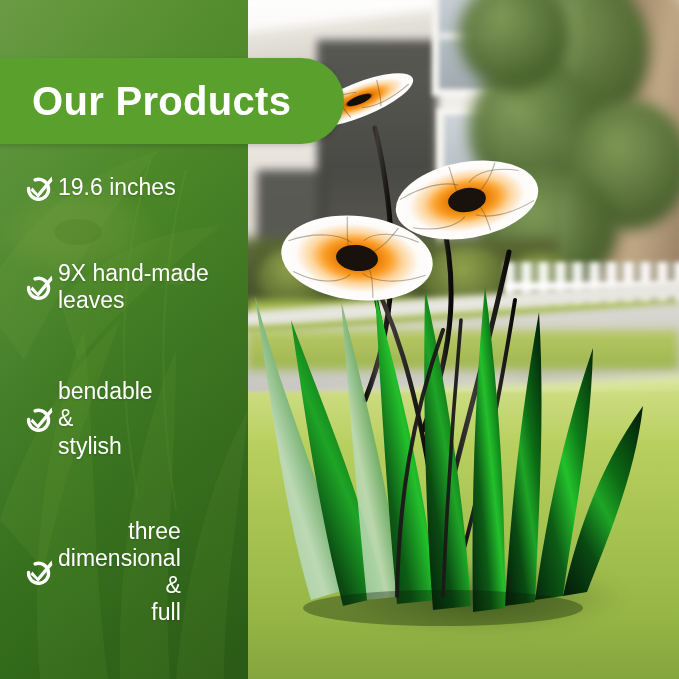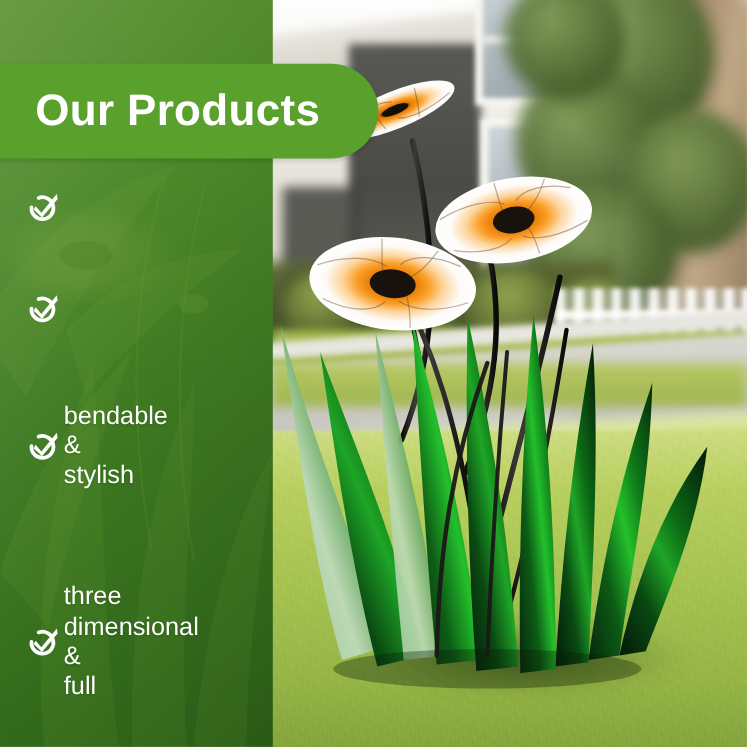--- a/index.html
+++ b/index.html
@@ -209,21 +209,21 @@
     font-size:23px;
     line-height:1.18;
     margin-left:30px;
     text-shadow:0 1px 2px rgba(0,0,0,.18);
     white-space:pre-line;
   }
 
   .f1{ margin-top:0px; }
   .f2{ margin-top:52px; }
   .f3{ margin-top:64px; }
-  .f4{ margin-top:83px; }
+  .f4{ margin-top:58px;text-align:right; }
 </style>
 </head>
 <body>
 
 <div id="stage">
 
   <div class="photo">
     <div class="sky"></div>
     <div class="house"></div>
     <div class="house-roof"></div>
@@ -405,29 +405,32 @@
 
     <div class="features">
 
       <div class="feature f1">
         <span class="check">
           <svg viewBox="0 0 28 28" width="28" height="28">
             <path d="M2.6 14.5 a10 10 0 1 0 6.5 -8.6" fill="none" stroke="#ffffff" stroke-width="3.4" stroke-linecap="round"></path>
             <path d="M6.4 13.4 L11.6 19.4 L25.6 2.4 L26.4 7.0 L12.2 23.8 L4.6 16.4 Z" fill="#ffffff"></path>
           </svg>
         </span>
+        <span class="ftext">19.6 inches</span>
       </div>
 
       <div class="feature f2">
         <span class="check">
           <svg viewBox="0 0 28 28" width="28" height="28">
             <path d="M2.6 14.5 a10 10 0 1 0 6.5 -8.6" fill="none" stroke="#ffffff" stroke-width="3.4" stroke-linecap="round"></path>
             <path d="M6.4 13.4 L11.6 19.4 L25.6 2.4 L26.4 7.0 L12.2 23.8 L4.6 16.4 Z" fill="#ffffff"></path>
           </svg>
         </span>
+        <span class="ftext">9X hand-made
+leaves</span>
       </div>
 
       <div class="feature f3">
         <span class="check">
           <svg viewBox="0 0 28 28" width="28" height="28">
             <path d="M2.6 14.5 a10 10 0 1 0 6.5 -8.6" fill="none" stroke="#ffffff" stroke-width="3.4" stroke-linecap="round"></path>
             <path d="M6.4 13.4 L11.6 19.4 L25.6 2.4 L26.4 7.0 L12.2 23.8 L4.6 16.4 Z" fill="#ffffff"></path>
           </svg>
         </span>
         <span class="ftext">bendable

